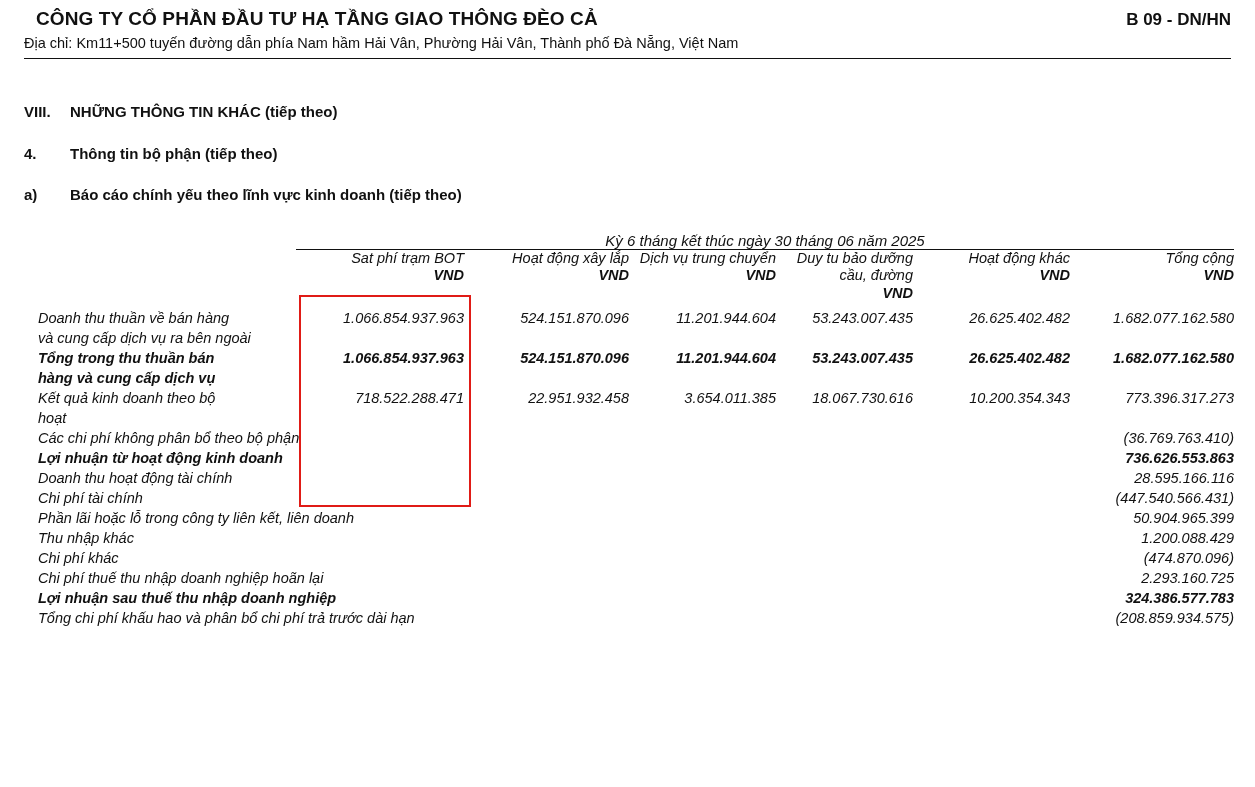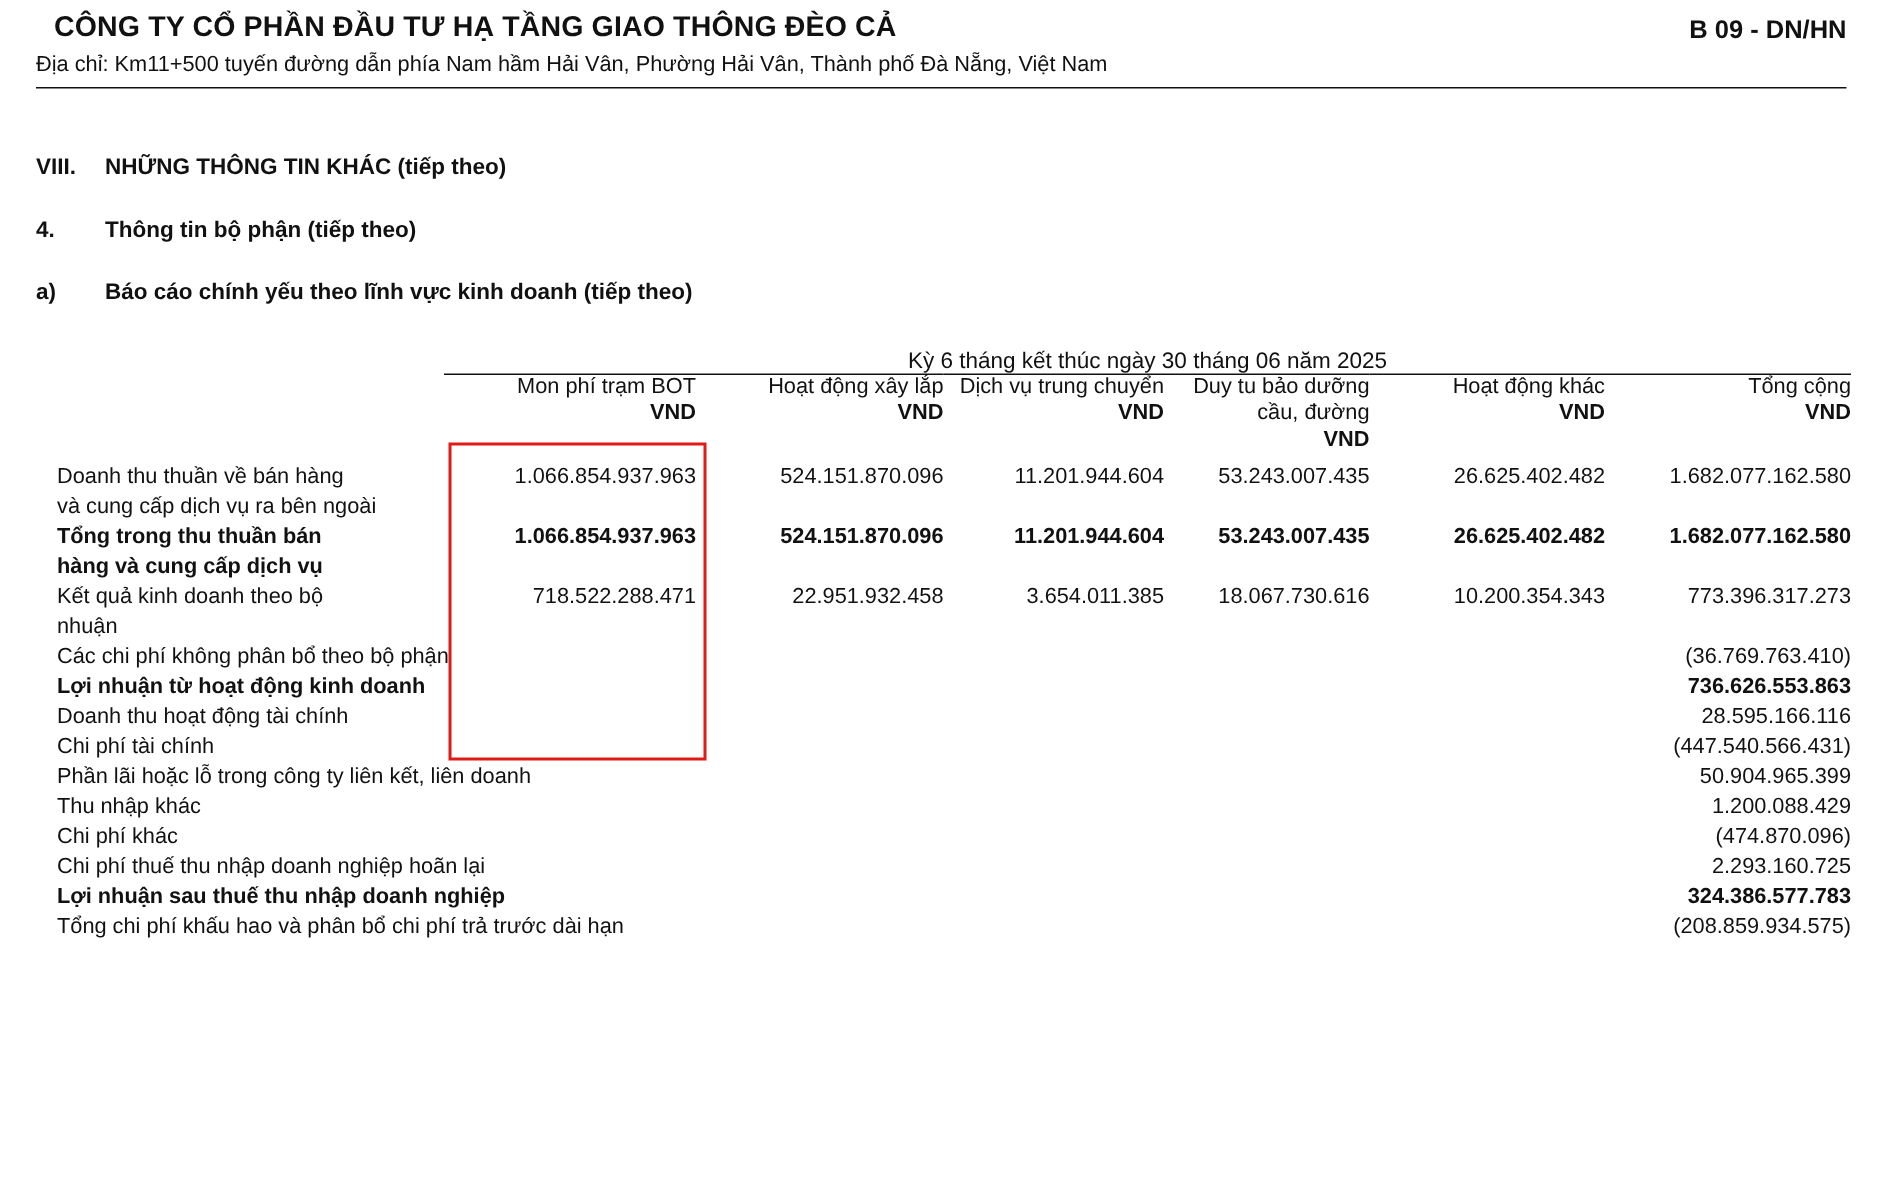--- a/index.html
+++ b/index.html
@@ -80,20 +80,21 @@
   .table-wrap {
     position: absolute;
     left: 38px;
     top: 232px;
     width: 1196px;
   }
   table.fin {
     border-collapse: collapse;
     width: 1196px;
     font-size: 14.5px;
+    font-style: italic;
   }
   table.fin td, table.fin th {
     padding: 0;
     vertical-align: top;
     font-weight: normal;
   }
 
   .period-cell {
     text-align: center;
     font-size: 15px;
@@ -191,21 +192,21 @@
         <td class="period-cell" colspan="6">Kỳ 6 tháng kết thúc ngày 30 tháng 06 năm 2025</td>
       </tr>
       <tr>
         <td></td>
         <td class="period-underline" colspan="6"></td>
       </tr>
 
       <tr>
         <th class="colhead first-blank"></th>
         <th class="colhead">
-          <span>Mon phí trạm BOT</span>
+          <span>Sat phí trạm BOT</span>
           <span class="unit">VND</span>
         </th>
         <th class="colhead">
           <span>Hoạt động xây lắp</span>
           <span class="unit">VND</span>
         </th>
         <th class="colhead">
           <span>Dịch vụ trung chuyển</span>
           <span class="unit">VND</span>
         </th>
@@ -250,21 +251,21 @@
         <td class="num">524.151.870.096</td>
         <td class="num">11.201.944.604</td>
         <td class="num">53.243.007.435</td>
         <td class="num">26.625.402.482</td>
         <td class="num">1.682.077.162.580</td>
       </tr>
 
       <tr>
         <td class="label">
           <span class="hang-wrap">Kết quả kinh doanh theo bộ</span>
-          <span class="l2">nhuận</span>
+          <span class="l2">hoạt</span>
         </td>
         <td class="num">718.522.288.471</td>
         <td class="num">22.951.932.458</td>
         <td class="num">3.654.011.385</td>
         <td class="num">18.067.730.616</td>
         <td class="num">10.200.354.343</td>
         <td class="num">773.396.317.273</td>
       </tr>
 
       <tr>

